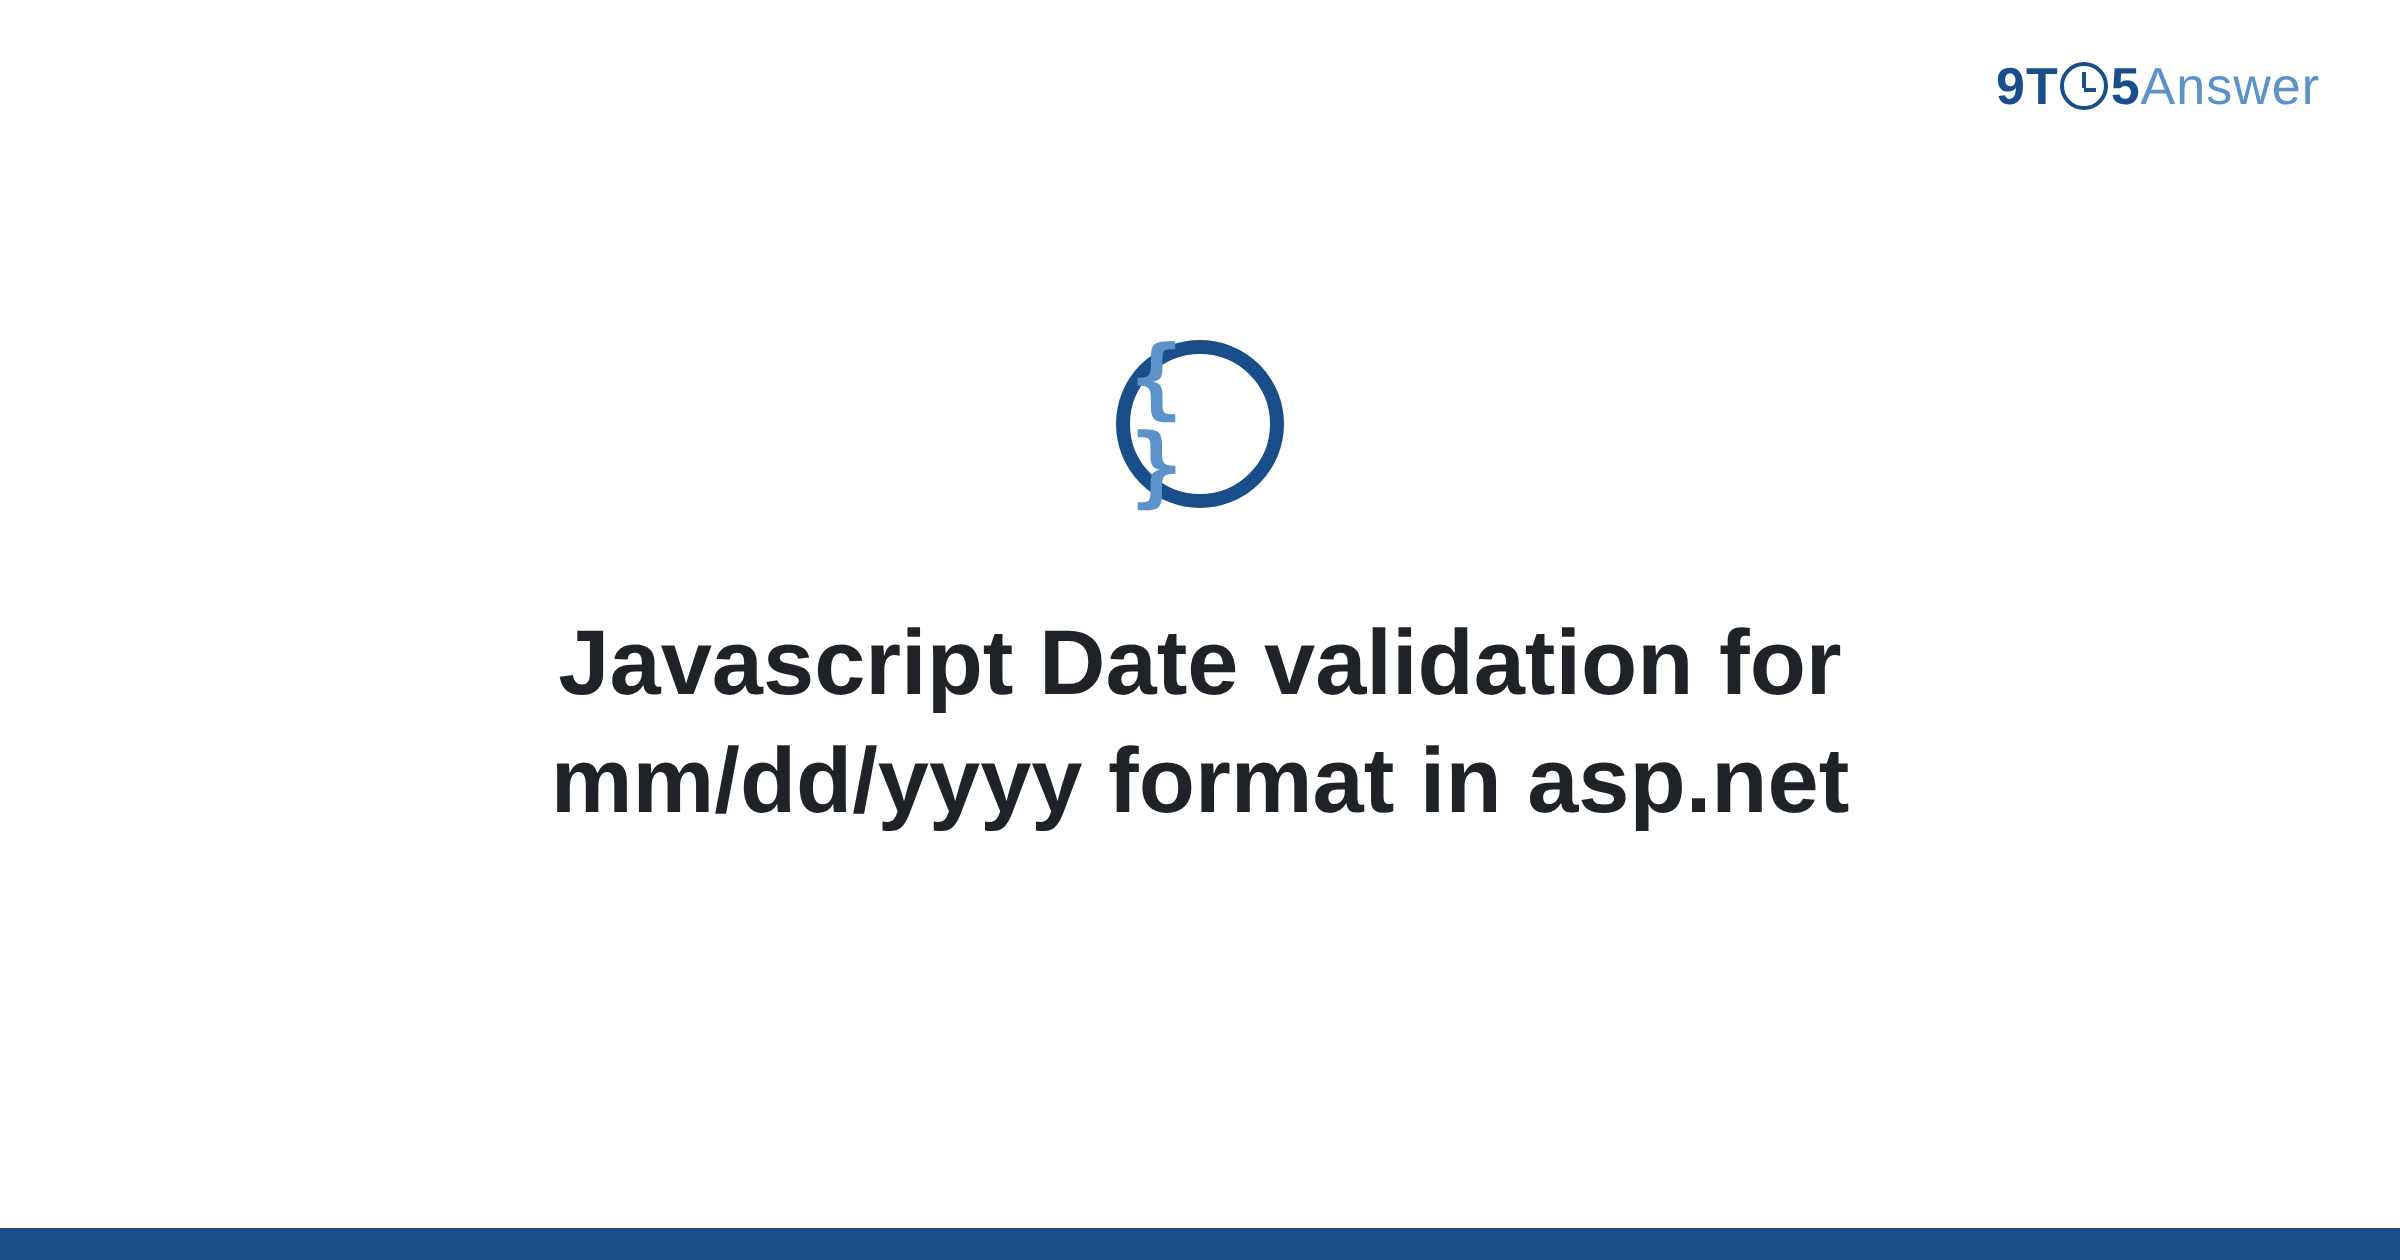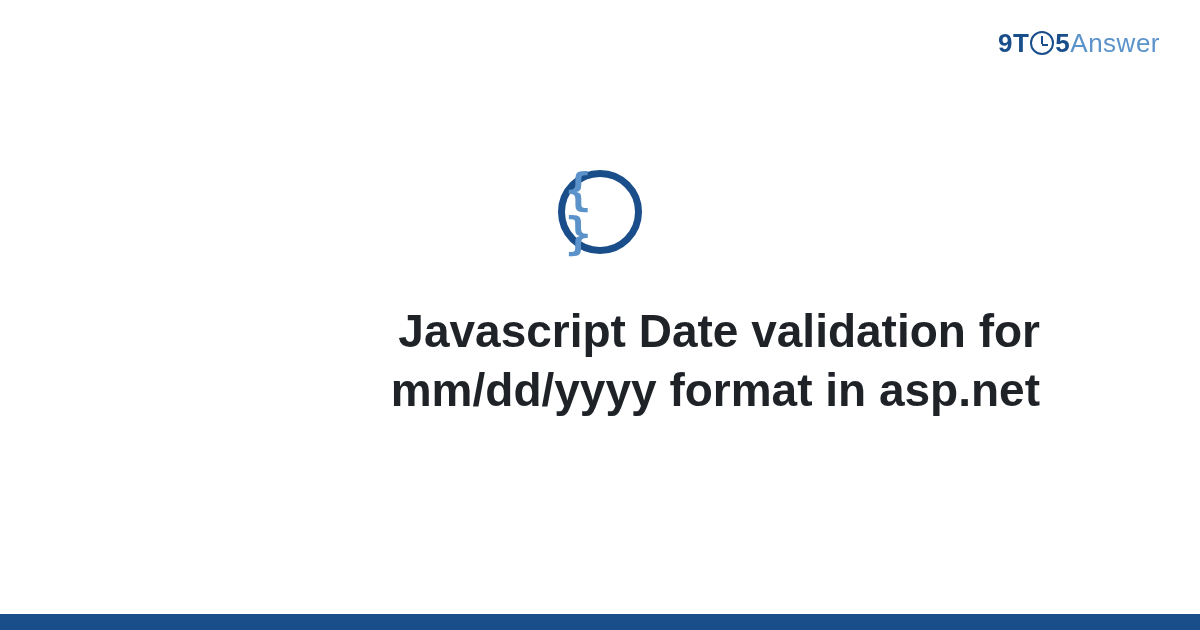--- a/index.html
+++ b/index.html
@@ -96,21 +96,21 @@
       font-size: 44px;
       font-weight: 700;
       font-family: "Consolas", "Monaco", monospace;
       letter-spacing: -3px;
       line-height: 1;
     }
     .title {
       font-size: 46px;
       font-weight: 700;
       color: #1f2328;
-      text-align: right;
+      text-align: center;
       line-height: 1.28;
       max-width: 960px;
       padding: 0 40px;
     }
     .footer-bar {
       position: absolute;
       bottom: 0;
       left: 0;
       width: 100%;
       height: 16px;

